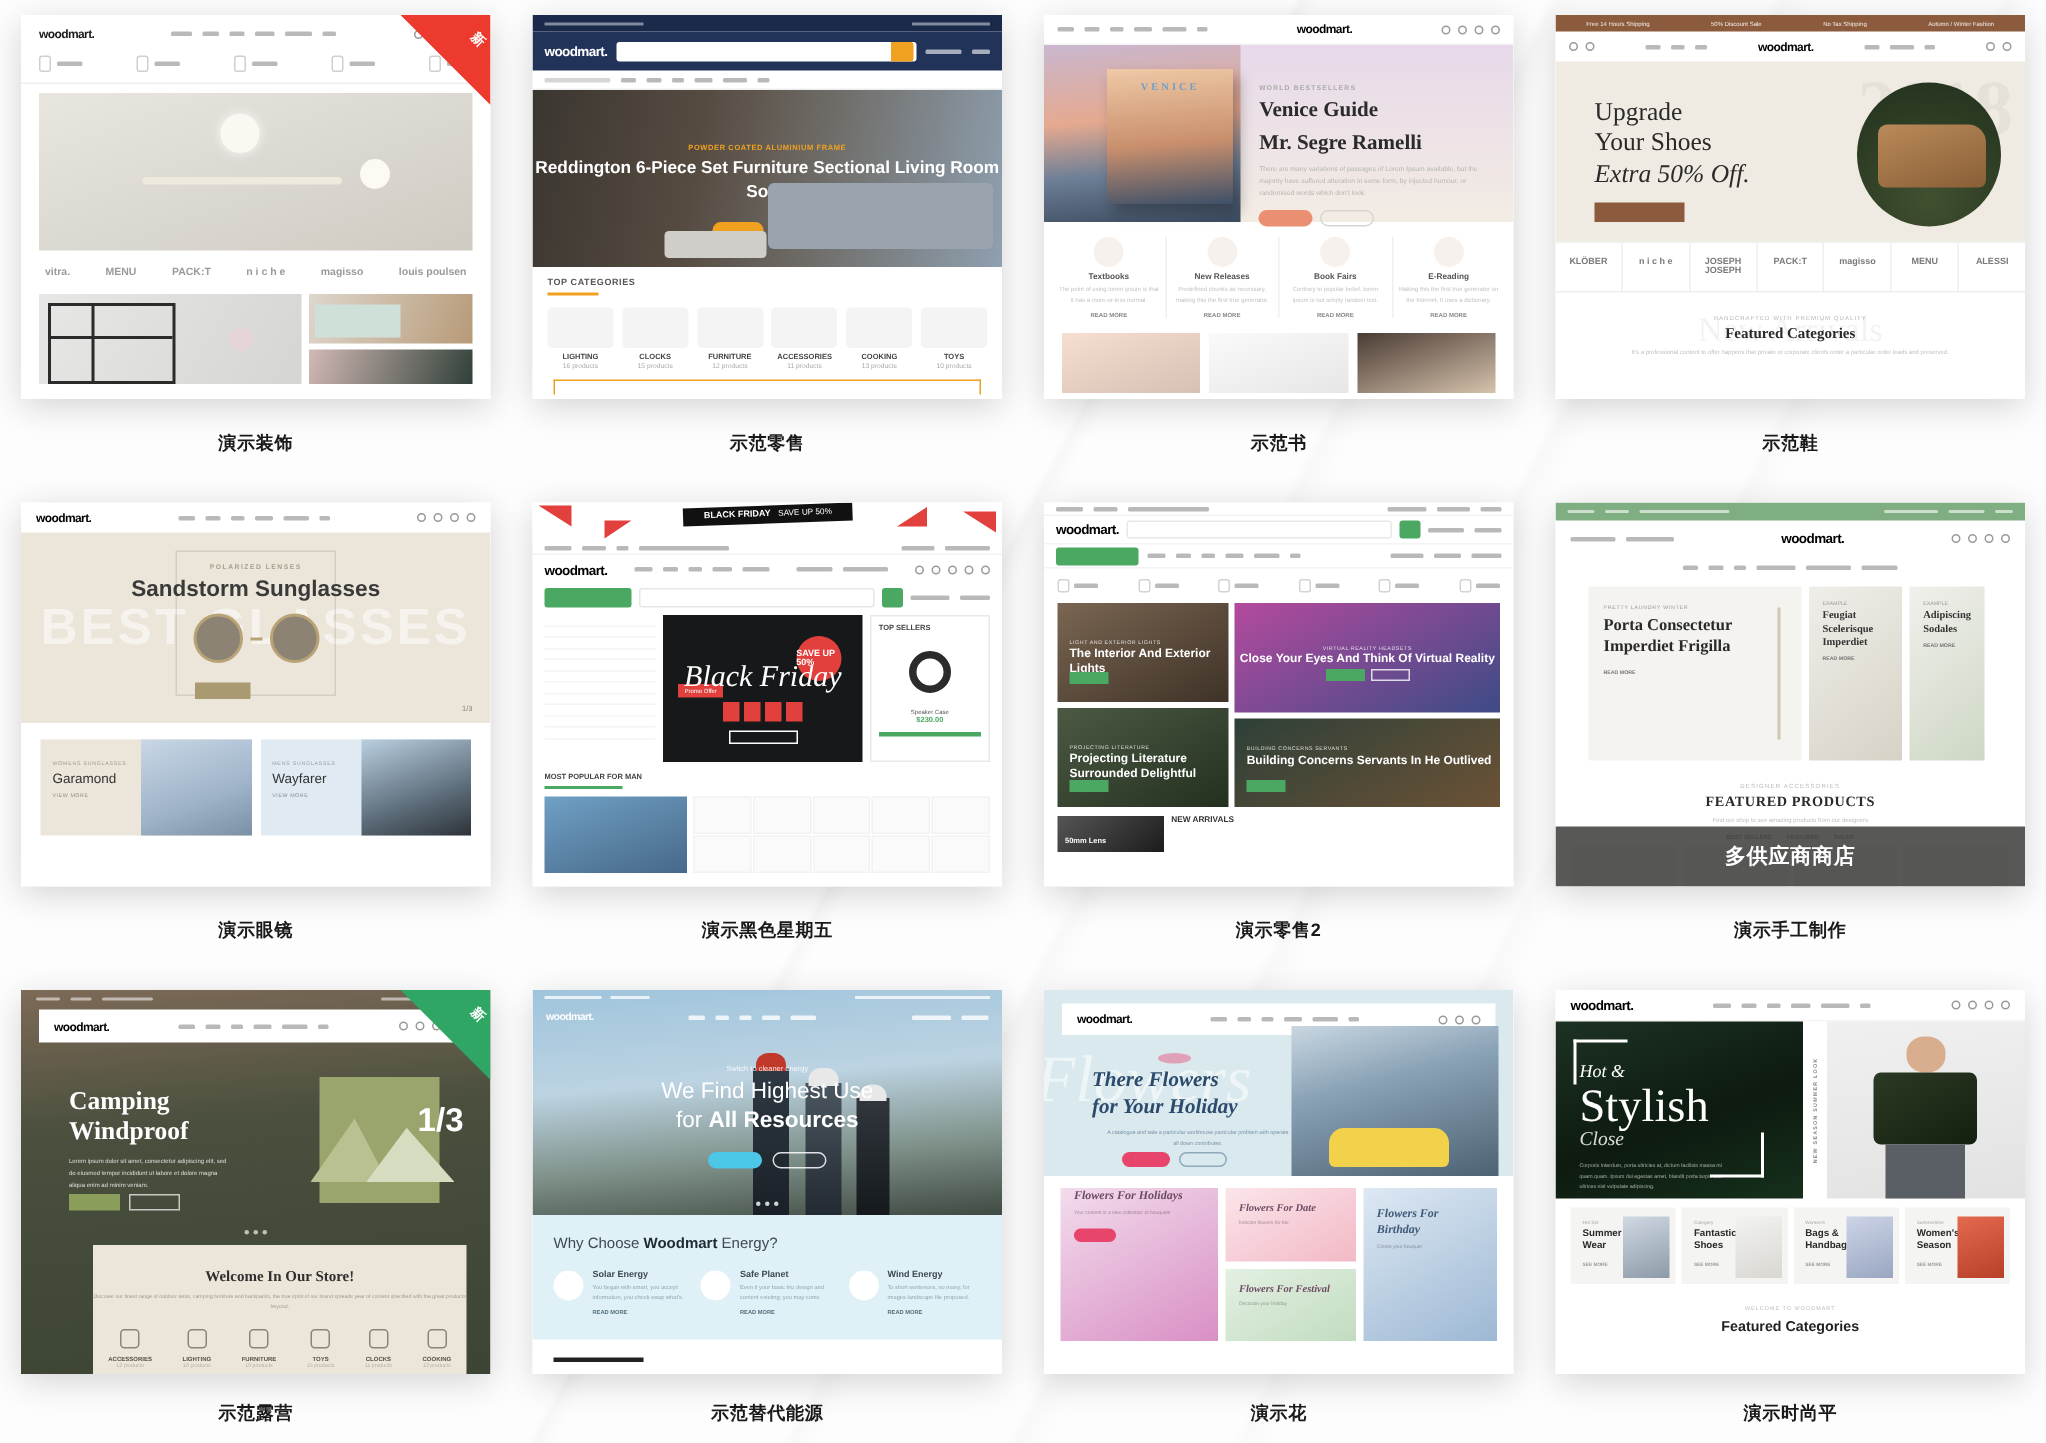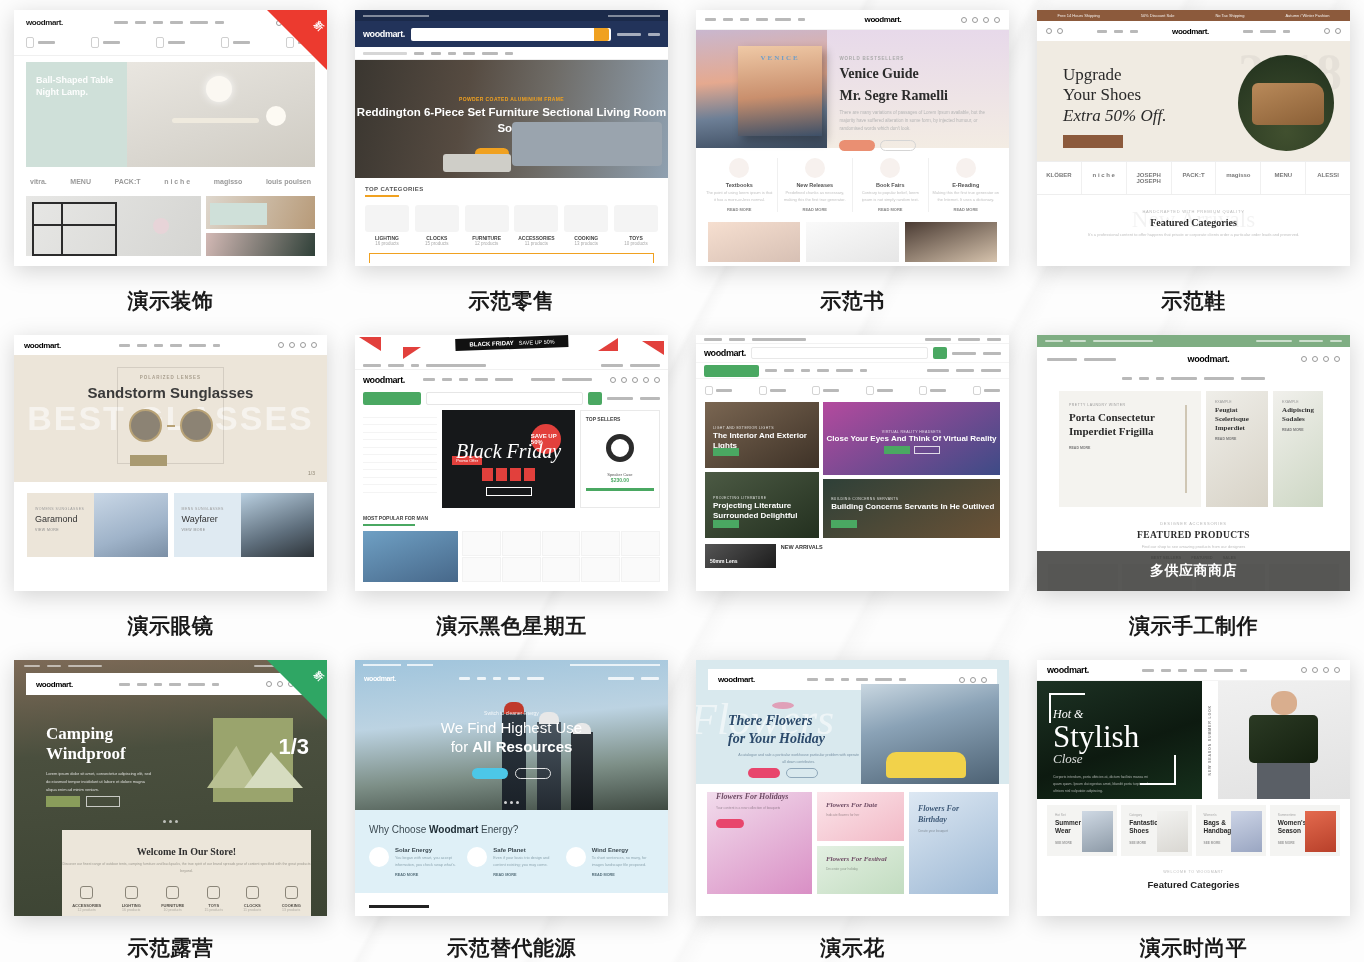--- a/index.html
+++ b/index.html
@@ -36,21 +36,21 @@
     position: relative;
     height: 256px;
     background: #fff;
     box-shadow: 0 5px 22px rgba(0,0,0,.17);
     overflow: hidden;
   }
   .row3 .shot { height: 256px; }
   .caption {
     text-align: center;
     margin-top: 21px;
-    font-size: 21px;
+    font-size: 12px;
     font-weight: bold;
     color: #1a1a1a;
     letter-spacing: .5px;
   }
   .row3 .caption { margin-top: 18px; }
 
   
   .ribbon {
     position: absolute; top: 0; right: 0;
     width: 60px; height: 60px; overflow: hidden; z-index: 9;
@@ -479,23 +479,20 @@
                 </span>
               </span>
             <span class="cat">
                 <span class="ic"></span>
                 <span class="navline">
                   <i style="width:17px"></i>
                 </span>
               </span>
           </div>
           <div class="hero">
-            <div class="heroL">
-                <div class="t">Ball-Shaped Table Night Lamp.</div>
-              </div>
             <div class="heroR">
                 <div class="lampA"></div>
                 <div class="lampB"></div>
                 <div class="tableTop"></div>
               </div>
           </div>
           <div class="brands">
             <span>vitra.</span>
               <span>MENU</span>
             <span>PACK:T</span>
@@ -1027,20 +1024,21 @@
           <div class="na">
             <div class="im">
                 <span>50mm Lens</span>
               </div>
             <div class="rt">
                 <div class="h">NEW ARRIVALS</div>
               </div>
           </div>
         </div>
       </div>
+      <div class="caption">演示零售2</div>
     </div>
   </div>
 
   <div class="cell">
     <div class="card-wrap">
       <div class="shot">
         <div class="c8">
           <div class="tbar">
             <span class="navline">
                 <i style="width:18px"></i>

